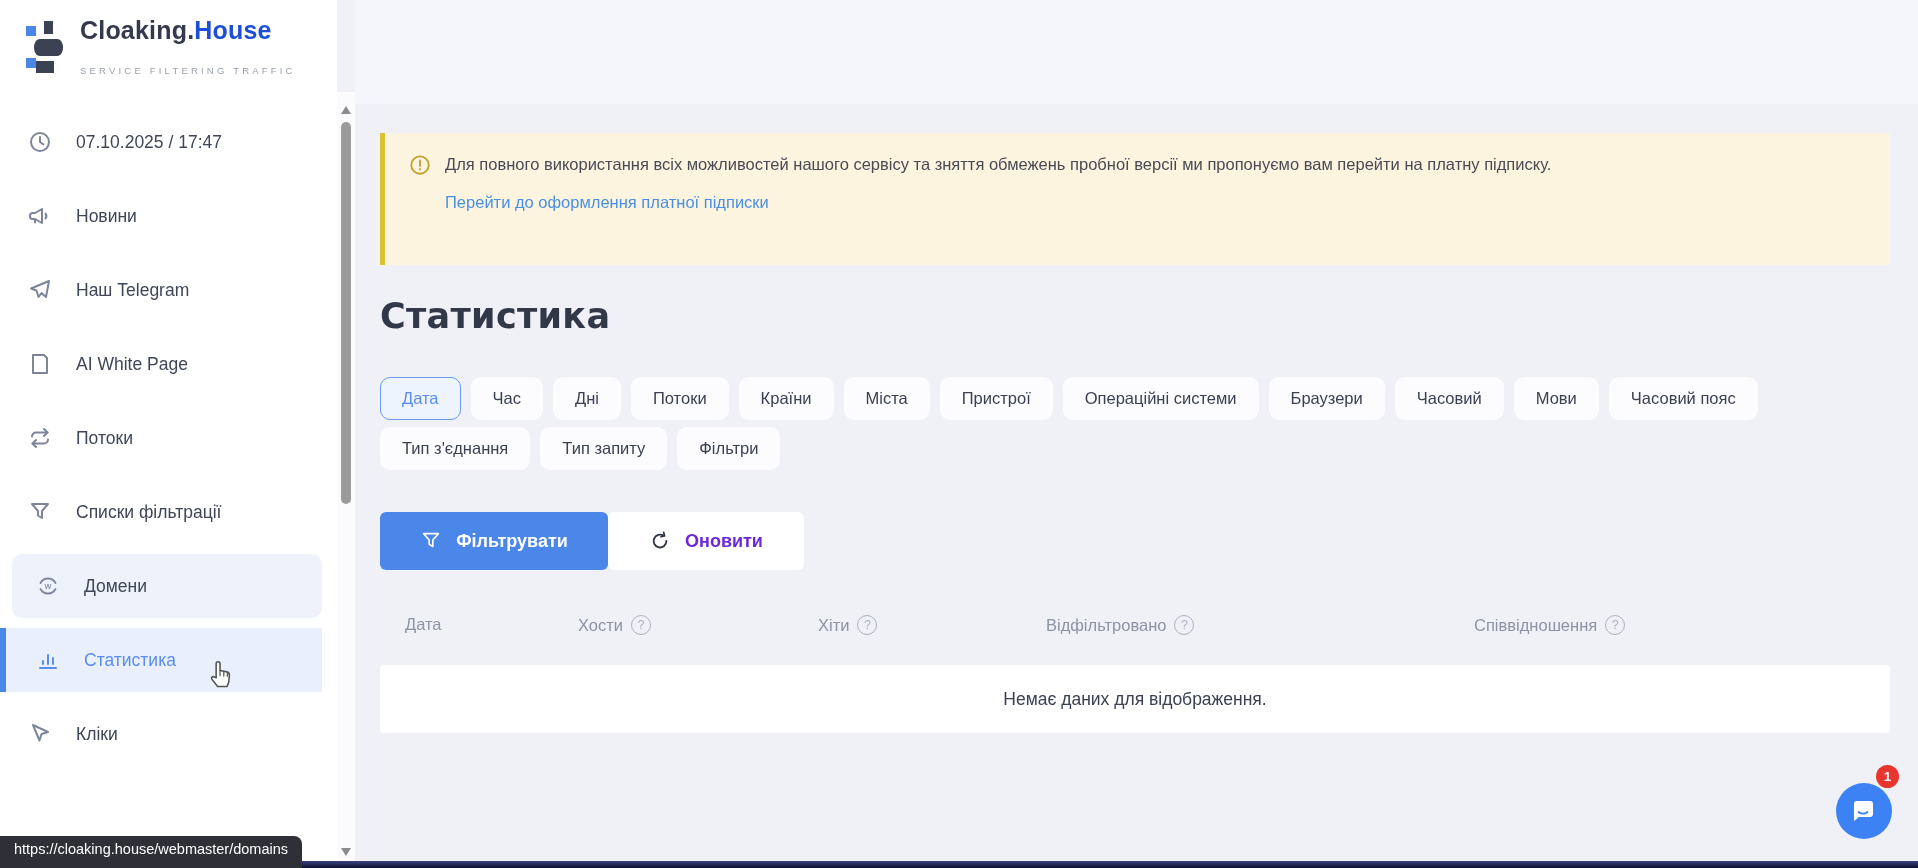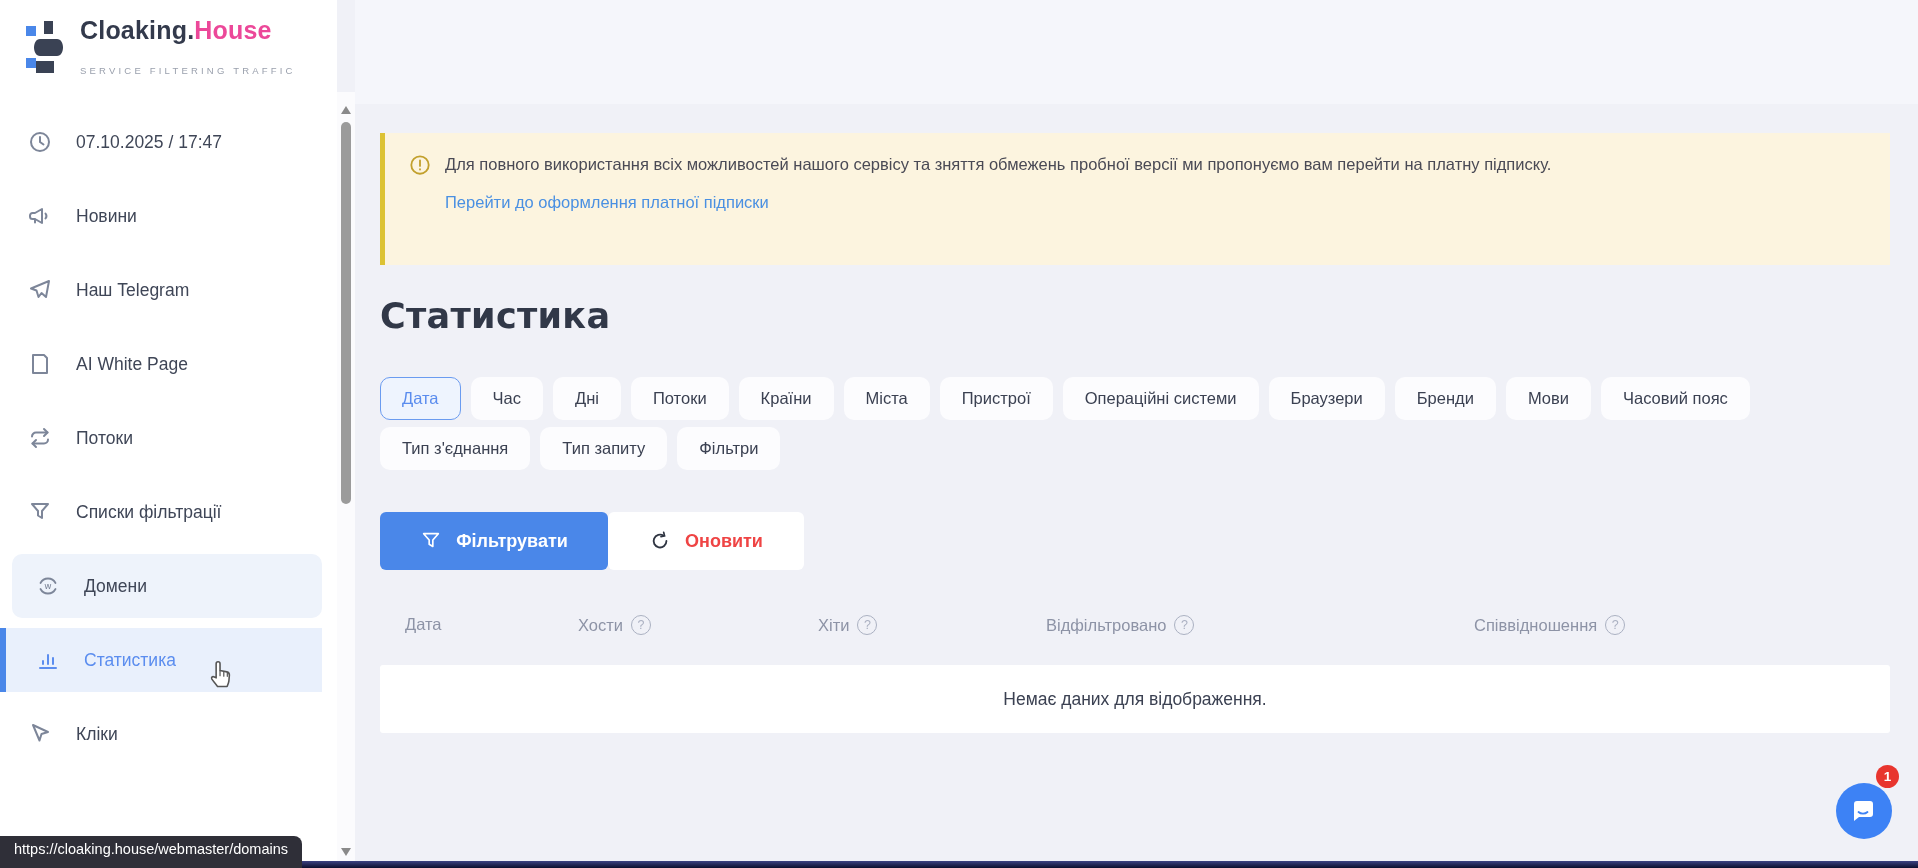--- a/index.html
+++ b/index.html
@@ -6,21 +6,21 @@
   html,body { width:1918px; height:868px; }
   body {
     position:relative; overflow:hidden;
     font-family:"Liberation Sans","DejaVu Sans",sans-serif;
     background:#f0f1f7; color:#3b4152;
   }
   
   .sidebar { position:absolute; left:0; top:0; width:337px; height:868px; background:#ffffff; z-index:2; }
   .logo { position:absolute; left:24px; top:16px; display:flex; align-items:center; gap:12px; }
   .logo-text .brand-line { font-size:25px; font-weight:700; letter-spacing:.2px; color:#333a4c; }
-  .logo-text .brand-line .accent { color:#ec4899; }
+  .logo-text .brand-line .accent { color:#1d4ed8; }
   .logo-text .tagline { font-size:9.5px; letter-spacing:3.2px; color:#9aa0ad; margin-top:20px; }
   .nav { position:absolute; left:0; top:110px; width:322px; display:flex; flex-direction:column; gap:10px; }
   .nav-item { height:64px; display:flex; align-items:center; gap:24px; padding-left:28px; font-size:17.5px; font-weight:500; color:#3f4657; cursor:pointer; }
   .nav-item .nicon { width:24px; height:24px; flex:0 0 24px; color:#7d8699; display:flex; align-items:center; justify-content:center; }
   .nav-item.hovered { background:#eef3fb; border-radius:10px; margin-left:12px; padding-left:24px; }
   .nav-item.active { background:#e9f0fc; border-left:6px solid #4a87e9; padding-left:30px; color:#5b8def; }
   .nav-item.active .nicon { color:#5b8def; }
   
   .scroll-track { position:absolute; left:337px; top:92px; width:18px; height:776px; background:#fbfbfd; z-index:3; }
   .scroll-thumb { position:absolute; left:4px; top:30px; width:10px; height:382px; background:#9b9b9b; border-radius:6px; }
@@ -47,21 +47,21 @@
   .banner-text { font-size:16.5px; line-height:1.45; color:#4a4a55; }
   .banner-link { display:inline-block; margin:16px 0 0 36px; font-size:16.5px; color:#4a90e2; text-decoration:none; cursor:pointer; }
   
   .page-title { position:absolute; left:380px; top:296px; font-size:35px; font-weight:700; color:#313848; font-family:"DejaVu Sans","Liberation Sans",sans-serif; letter-spacing:.3px; }
   .chips-row { position:absolute; left:380px; display:flex; gap:10px; }
   .chips-row.r1 { top:377px; } .chips-row.r2 { top:427px; }
   .chip { height:43px; display:flex; align-items:center; padding:0 21px; background:#fcfcfe; border:1px solid transparent; border-radius:10px; font-size:16.5px; color:#3b4152; cursor:pointer; white-space:nowrap; }
   .chip.active { background:#eef4fe; border-color:#6a9bf0; color:#5a8cee; }
   .actions { position:absolute; left:380px; top:512px; display:flex; }
   .btn-filter { width:228px; height:58px; border:none; border-radius:6px; background:#4a87e9; color:#fff; font-size:18px; font-weight:600; font-family:inherit; display:flex; align-items:center; justify-content:center; gap:14px; cursor:pointer; }
-  .btn-refresh { width:196px; height:58px; border:none; border-radius:6px; background:#ffffff; color:#ef4444; font-size:18px; font-weight:600; font-family:inherit; display:flex; align-items:center; justify-content:center; gap:14px; cursor:pointer; }
+  .btn-refresh { width:196px; height:58px; border:none; border-radius:6px; background:#ffffff; color:#6d28d9; font-size:18px; font-weight:600; font-family:inherit; display:flex; align-items:center; justify-content:center; gap:14px; cursor:pointer; }
   .thead-label { position:absolute; top:615px; display:flex; align-items:center; gap:8px; font-size:16.5px; color:#8d93a6; }
   .help { width:20px; height:20px; border:1.5px solid #abb1c2; border-radius:50%; color:#abb1c2; font-size:12.5px; display:inline-flex; align-items:center; justify-content:center; cursor:pointer; }
   .empty-card { position:absolute; left:380px; top:665px; width:1510px; height:68px; background:#ffffff; border-radius:3px; display:flex; align-items:center; justify-content:center; font-size:17.5px; color:#3b4152; }
   
   .chat-launcher { position:absolute; left:1836px; top:783px; width:56px; height:56px; border-radius:50%; background:#3d82f5; display:flex; align-items:center; justify-content:center; cursor:pointer; z-index:5; }
   .chat-badge { position:absolute; left:1876px; top:765px; min-width:23px; height:23px; border-radius:50%; background:#e8352e; color:#fff; font-size:13.5px; font-weight:700; display:flex; align-items:center; justify-content:center; z-index:6; }
   .status-tooltip { position:absolute; left:0; top:836px; height:42px; background:#2f2f38; color:#fff; font-size:14.5px; line-height:26px; padding:0 14px; border-radius:0 8px 0 0; z-index:7; }
   .bottom-strip { position:absolute; left:0; top:861px; width:1918px; height:7px; background:linear-gradient(180deg,#3c4283,#0c0f2e); z-index:6; }
   .cursor-hand { position:absolute; left:206px; top:655px; z-index:50; pointer-events:none; }
   svg { display:block; }
@@ -233,21 +233,21 @@
 <div class="chips-row r1">
   <div class="chip active">Дата</div>
   <div class="chip">Час</div>
   <div class="chip">Дні</div>
   <div class="chip">Потоки</div>
   <div class="chip">Країни</div>
   <div class="chip">Міста</div>
   <div class="chip">Пристрої</div>
   <div class="chip">Операційні системи</div>
   <div class="chip">Браузери</div>
-  <div class="chip">Бренди</div>
+  <div class="chip">Часовий</div>
   <div class="chip">Мови</div>
   <div class="chip">Часовий пояс</div>
 </div>
 <div class="chips-row r2">
   <div class="chip">Тип з'єднання</div>
   <div class="chip">Тип запиту</div>
   <div class="chip">Фільтри</div>
 </div>
 
 <div class="actions">

